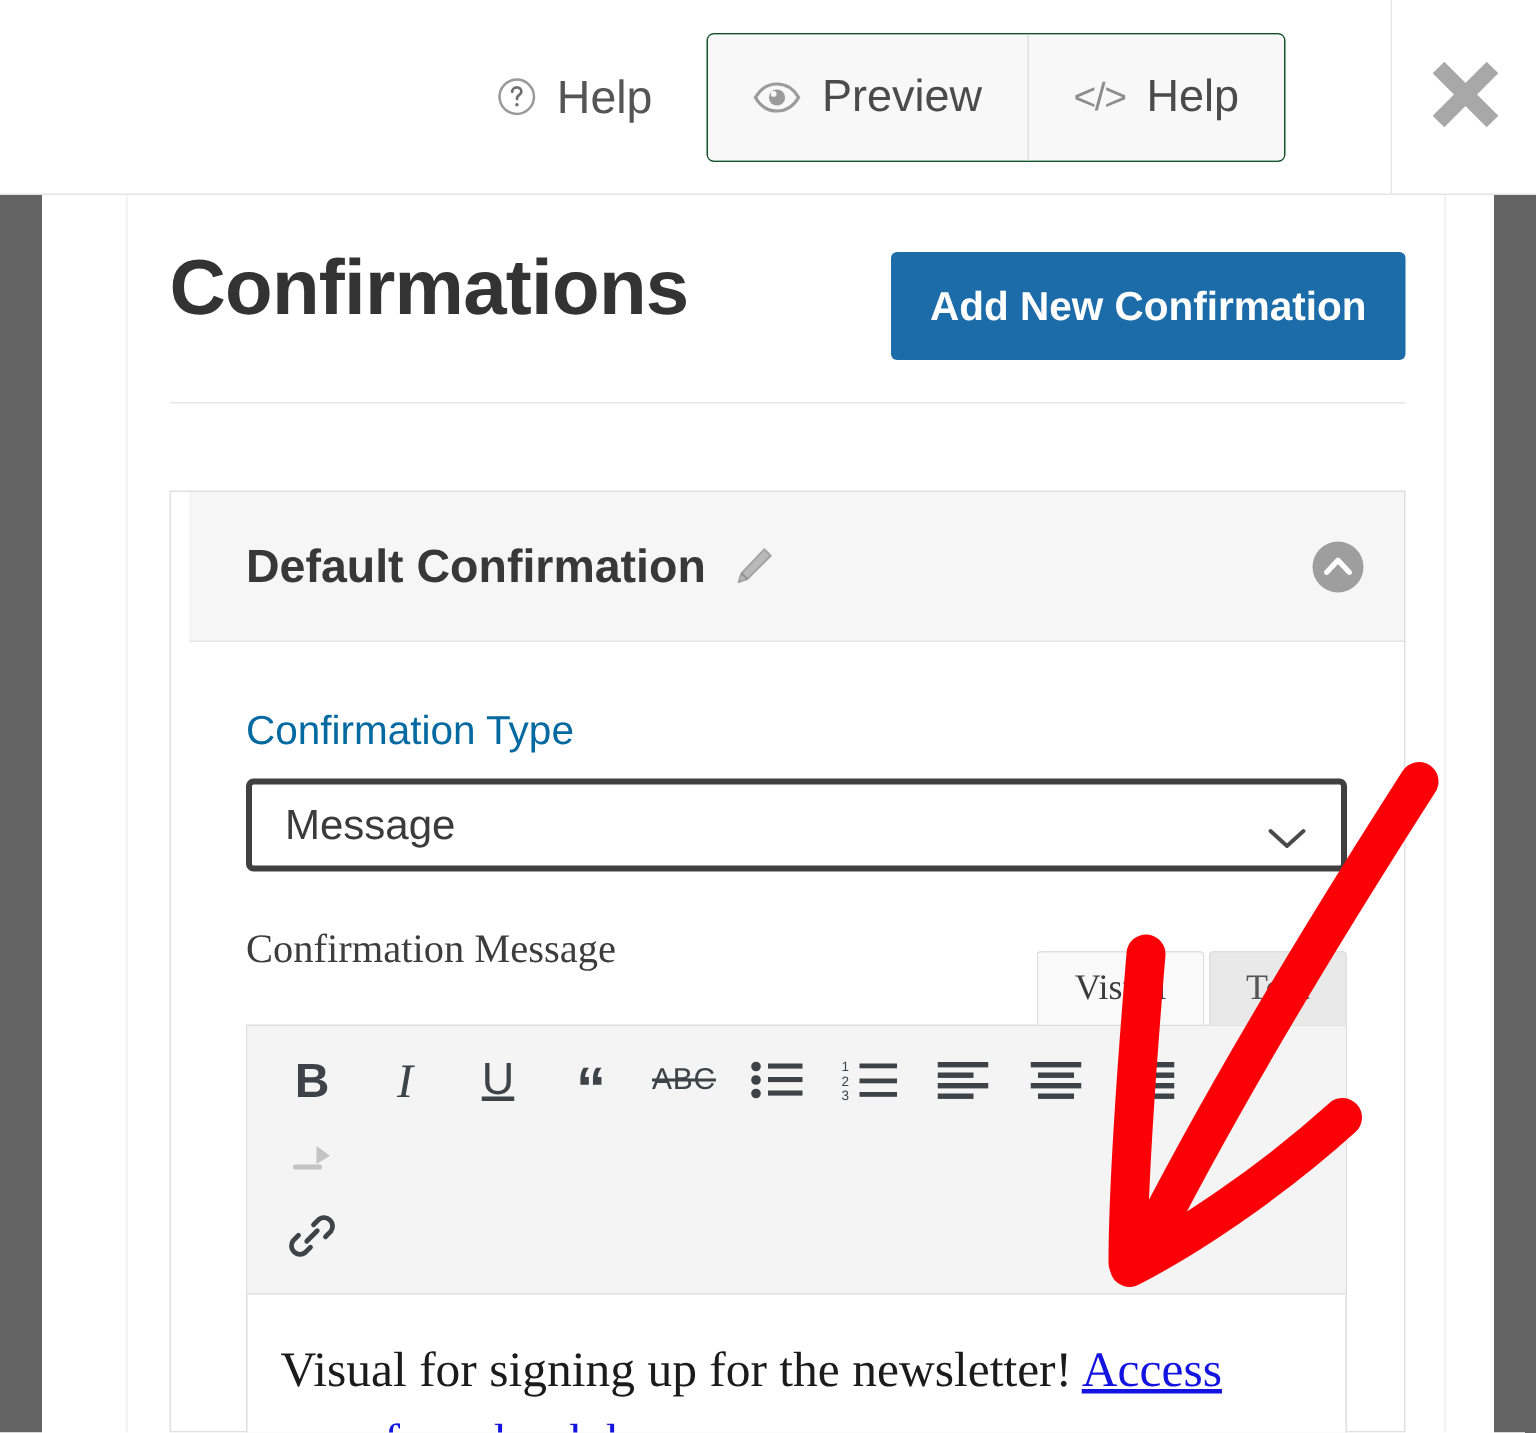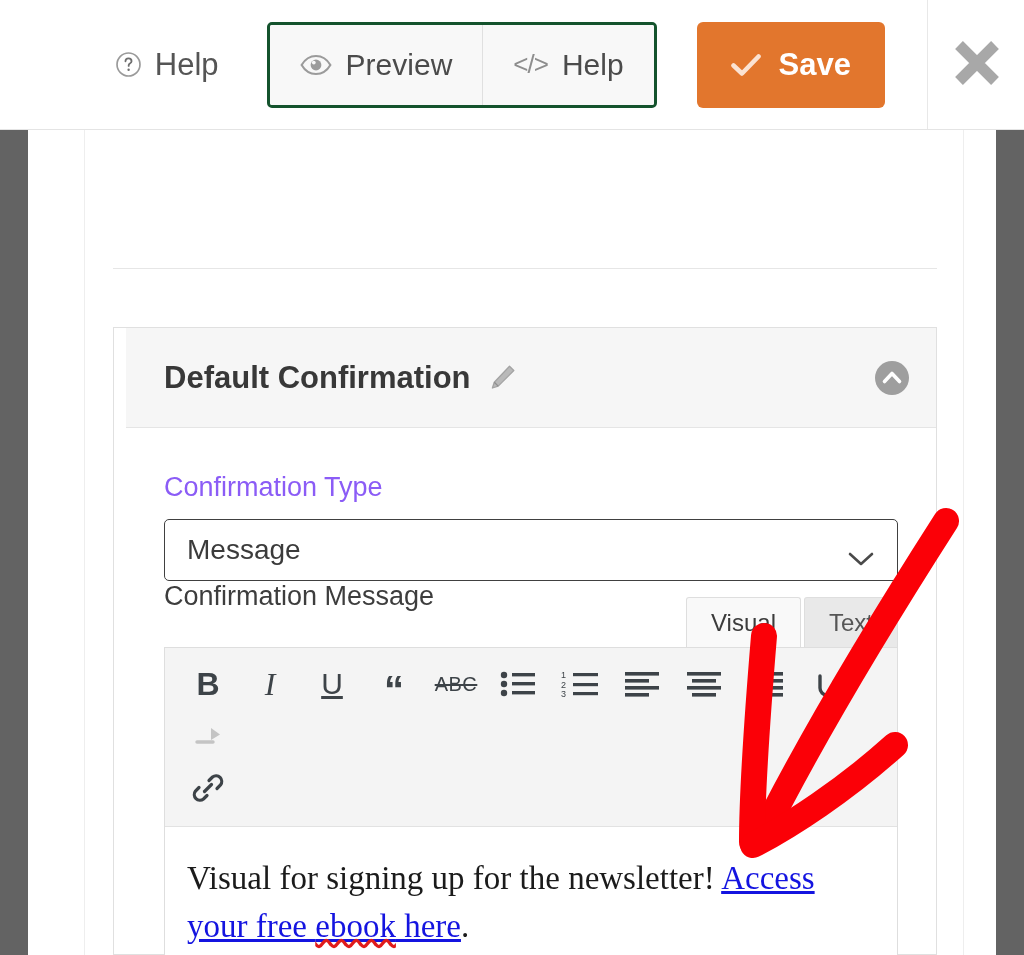--- a/index.html
+++ b/index.html
@@ -12,33 +12,33 @@
   #root { position: relative; width: 1024px; height: 955px; background: #ffffff; }
 
   
   .topbar {
     position: absolute; left: 0; top: 0; width: 1024px; height: 130px;
     background: #ffffff; border-bottom: 1px solid #e4e4e4;
   }
   .topbar-inner {
     position: absolute; left: 0; top: 0; width: 928px; height: 129px;
     display: flex; align-items: center; justify-content: flex-end;
-    padding-right: 42px; gap: 12px;
+    padding-right: 42px; gap: 0;
     border-right: 1px solid #e8e8e8;
   }
   .help-btn {
     display: flex; align-items: center; gap: 13px;
     color: #555555; font-size: 31px; font-weight: 400; cursor: pointer;
     margin-right: 36px;
   }
   .help-icon { width: 27px; height: 27px; display: block; }
 
   .btn-group {
     display: flex; align-items: stretch;
-    border: 3px solid #14532d; border-radius: 5px; overflow: hidden;
+    border: 1px solid #14532d; border-radius: 5px; overflow: hidden;
     background: #f7f7f7; height: 86px; margin-right: 28px;
   }
   .btn-group > div {
     display: flex; align-items: center; justify-content: center; gap: 14px;
     padding: 0 30px; color: #4b4b4b; font-size: 30px; cursor: pointer;
     background: #f8f8f8;
   }
   .btn-group > div + div { border-left: 1px solid #e0e0e0; }
   .eye-icon { width: 32px; height: 22px; display: block; }
   .embed-icon { font-size: 26px; color: #8d8d8d; letter-spacing: -1px; }
@@ -109,35 +109,35 @@
   }
   .pencil-icon { width: 30px; height: 30px; display: block; margin-left: 16px; }
   .collapse-icon {
     position: absolute; right: 26px; top: 50%; transform: translateY(-50%);
     width: 36px; height: 36px; cursor: pointer;
   }
 
   .card-body { padding: 44px 38px 0 38px; }
 
   .field-label {
-    font-size: 27px; color: #8b5cf6; margin-bottom: 16px;
+    font-size: 27px; color: #0369a1; margin-bottom: 16px;
   }
   .select-box {
     position: relative; height: 62px;
-    border: 1px solid #404040; border-radius: 5px; background: #ffffff;
+    border: 4px solid #404040; border-radius: 5px; background: #ffffff;
     display: flex; align-items: center; padding-left: 22px;
     font-size: 28px; color: #3b3b3b; cursor: pointer;
   }
   .chevron-down {
     position: absolute; right: 22px; top: 50%; transform: translateY(-50%);
     width: 28px; height: 16px;
   }
 
   .msg-row {
-    position: relative; height: 66px;
+    position: relative; margin-top: 36px; height: 66px; font-family: Liberation Serif, serif;
   }
   .msg-label {
     position: absolute; left: 0; top: 0;
     font-size: 27px; color: #3d3d3d;
   }
   .editor-tabs {
     position: absolute; right: 0; bottom: 0; display: flex; align-items: flex-end; gap: 3px;
   }
   .tab {
     border: 1px solid #dedede; border-bottom: none;
@@ -216,43 +216,39 @@
             </svg>
           </span>
           <span>Preview</span>
         </div>
         <div>
           <span class="embed-icon">&lt;/&gt;</span>
           <span>Help</span>
         </div>
       </div>
 
-      <div class="save-btn">
-        <span>
-          <svg class="check-icon" viewBox="0 0 30 24" fill="none">
-            <path d="M2.5 12.5 L11 20.5 L27.5 3.5" stroke="#fbe2d2" stroke-width="4.6" stroke-linecap="round" stroke-linejoin="round" fill="none"></path>
-          </svg>
-        </span>
-        <span>Save</span>
-      </div>
     </div>
 
     <div class="close-btn">
       <svg viewBox="0 0 58 58" width="58" height="58">
         <path d="M11 11 L47 47 M47 11 L11 47" stroke="#a8a8a8" stroke-width="11" stroke-linecap="butt"></path>
       </svg>
     </div>
   </div>
 
   <div class="side-strip-l"></div>
   <div class="side-strip-r"></div>
 
   <div class="page">
     <div class="content">
 
+      <div class="page-head">
+        <div class="page-title">Confirmations</div>
+        <div class="add-btn">Add New Confirmation</div>
+      </div>
       <div class="divider"></div>
 
       <div class="card">
 
         <div class="card-head">
           <span class="card-title">Default Confirmation</span>
           <span>
             <svg class="pencil-icon" viewBox="0 0 30 30" fill="none">
               <path d="M22.5 3.2 L26.8 7.5 L11.2 23.1 L5.4 25 L7.3 19.2 Z" fill="#b9b9b9" stroke="#a3a3a3" stroke-width="1.3" stroke-linejoin="round"></path>
               <path d="M7.3 19.2 L11.2 23.1" stroke="#8f8f8f" stroke-width="1.3"></path>

